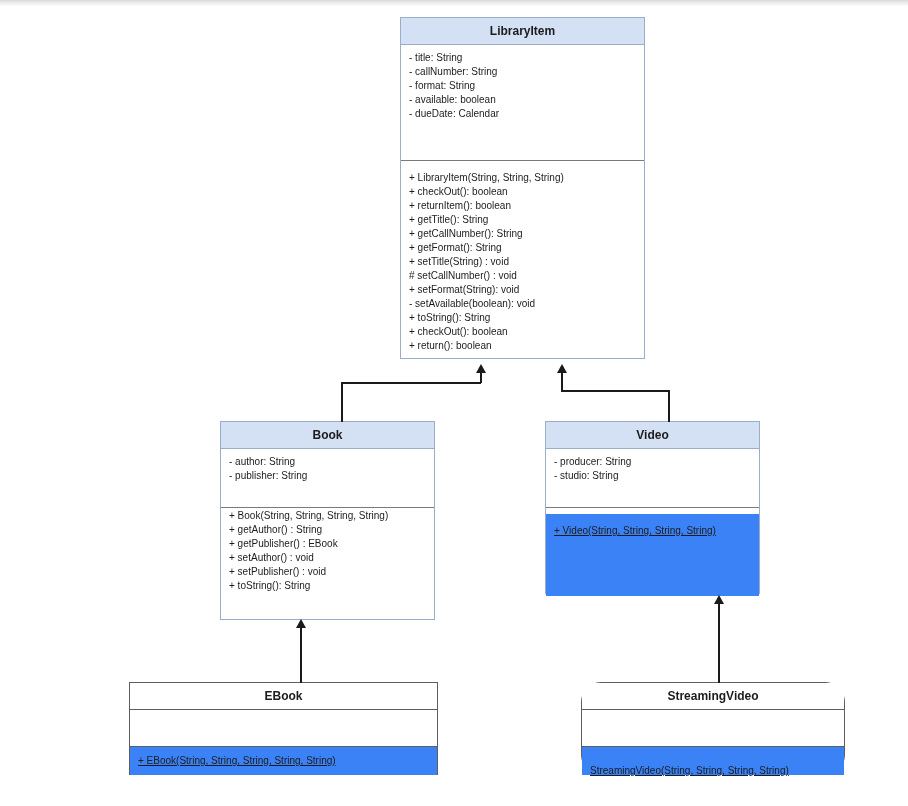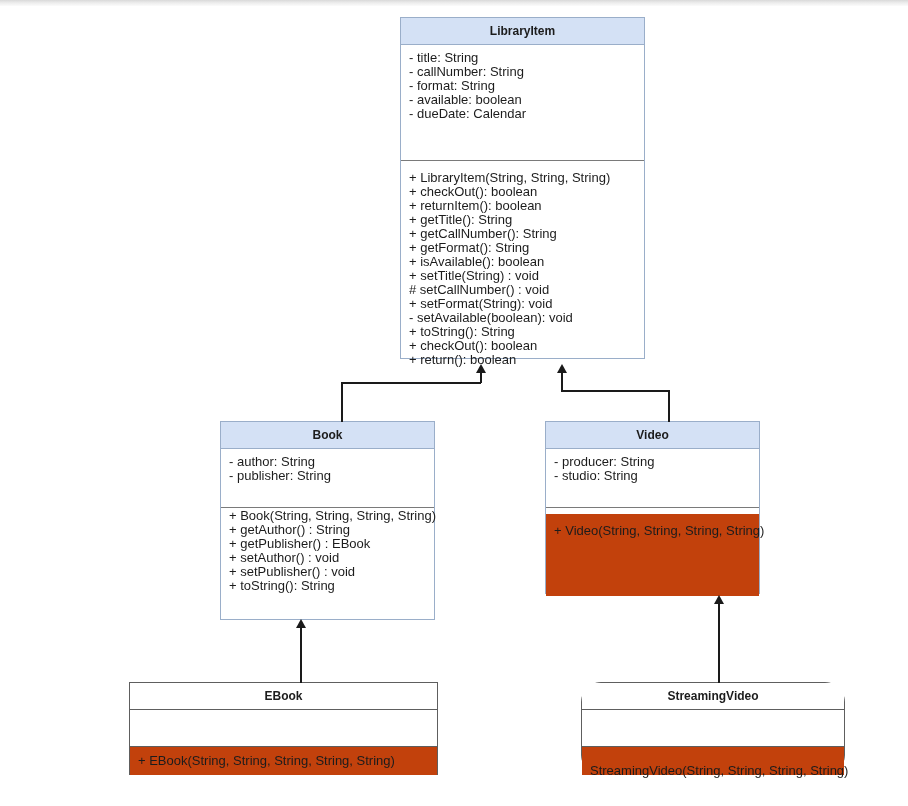--- a/index.html
+++ b/index.html
@@ -44,32 +44,33 @@
     line-height: 1;
     padding: 7px 4px 7px 4px;
   }
   .uml-class.plain .uml-header {
     background: #ffffff;
     border-bottom: 1px solid #5e5e5e;
   }
   .uml-section {
     box-sizing: border-box;
     padding: 6px 8px 6px 8px;
-    font-size: 13px;
+    font-size: 10px;
     color: #1c1c1c;
     line-height: 14px;
   }
   .uml-section.divider {
     border-top: 1px solid #7a7a7a;
   }
   .uml-class.plain .uml-section.divider {
     border-top: 1px solid #5e5e5e;
   }
   .uml-section.methods-yellow {
-    background: #c2410c;
+    background: #3b82f6;
+    text-decoration: underline;
   }
   .uml-section .member {
     white-space: nowrap;
   }
   .spacer-strip {
     box-sizing: border-box;
     height: 7px;
     background: #ffffff;
     border-top: 1px solid #7a7a7a;
   }
@@ -105,21 +106,20 @@
       <div class="member">- available: boolean</div>
       <div class="member">- dueDate: Calendar</div>
     </div>
     <div class="uml-section divider" style="padding-top:10px;">
       <div class="member">+ LibraryItem(String, String, String)</div>
       <div class="member">+ checkOut(): boolean</div>
       <div class="member">+ returnItem(): boolean</div>
       <div class="member">+ getTitle(): String</div>
       <div class="member">+ getCallNumber(): String</div>
       <div class="member">+ getFormat(): String</div>
-      <div class="member">+ isAvailable(): boolean</div>
       <div class="member">+ setTitle(String) : void</div>
       <div class="member"># setCallNumber() : void</div>
       <div class="member">+ setFormat(String): void</div>
       <div class="member">- setAvailable(boolean): void</div>
       <div class="member">+ toString(): String</div>
       <div class="member">+ checkOut(): boolean</div>
       <div class="member">+ return(): boolean</div>
     </div>
   </div>
 

